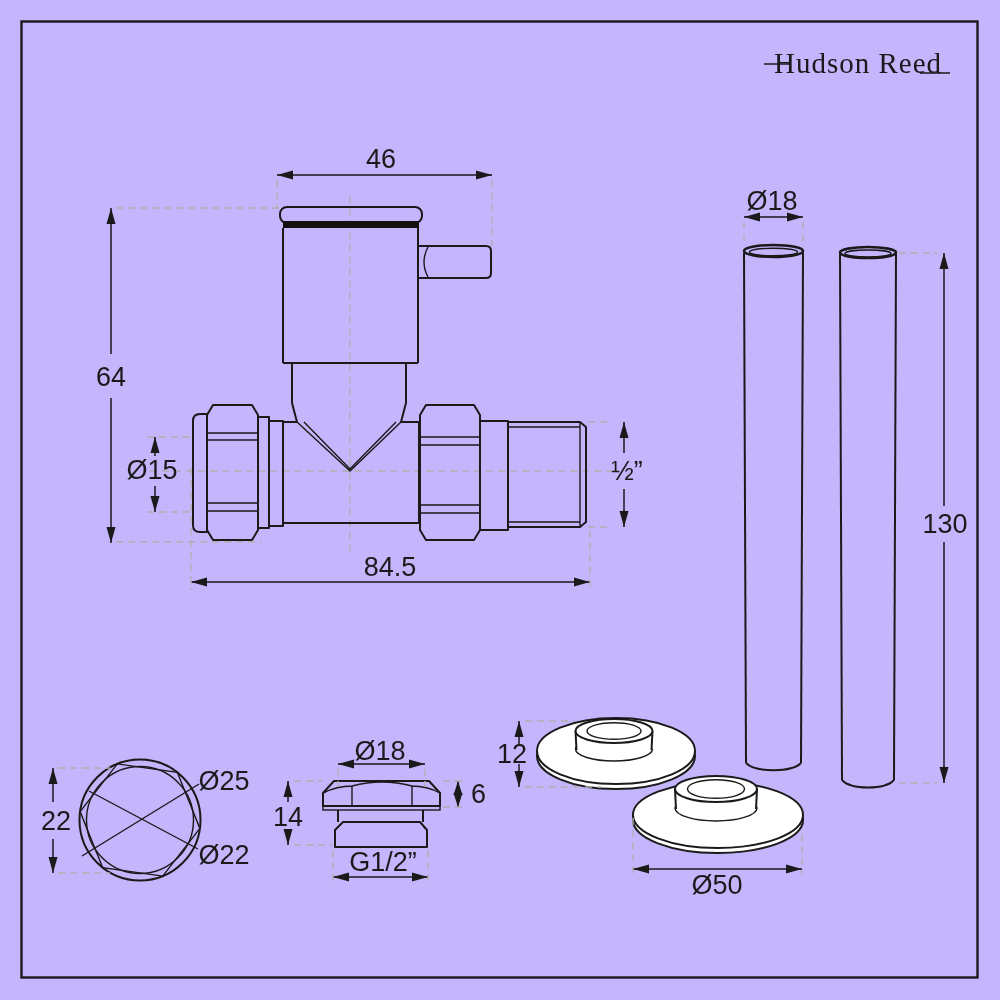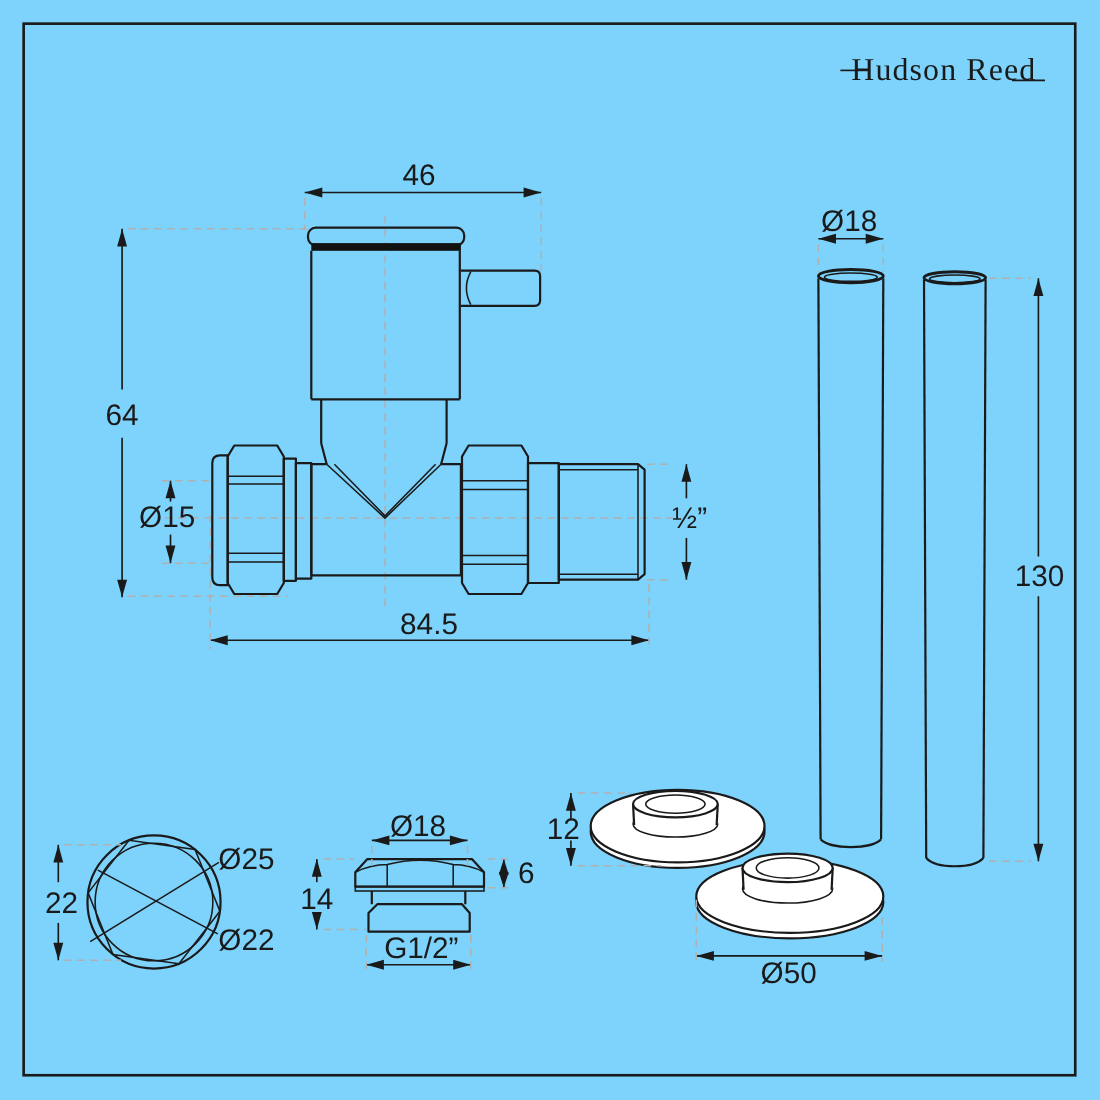--- a/index.html
+++ b/index.html
@@ -1,16 +1,16 @@
 <!DOCTYPE html>
 <html><head>
 <meta charset="utf-8">
 <style>
   html,body{margin:0;padding:0;background:#ffffff;}
-  .stage{position:relative;width:1000px;height:1000px;background:#7dd3fc;overflow:hidden;}
+  .stage{position:relative;width:1000px;height:1000px;background:#c4b5fd;overflow:hidden;}
   svg{display:block;}
   
   .ln  {stroke:#1a1a1a;stroke-width:2;fill:none;stroke-linejoin:round;}
   .ln25{stroke:#1a1a1a;stroke-width:2.6;fill:none;}
   .thin{stroke:#1a1a1a;stroke-width:1.4;fill:none;}
   .dim {stroke:#1a1a1a;stroke-width:1.5;fill:none;}
   .dash{stroke:#b0b0b0;stroke-width:1.4;fill:none;stroke-dasharray:7 5;}
   .arr {fill:#1a1a1a;stroke:none;}
   .wfill{fill:#ffffff;}
   .blk {fill:#111111;stroke:none;}

